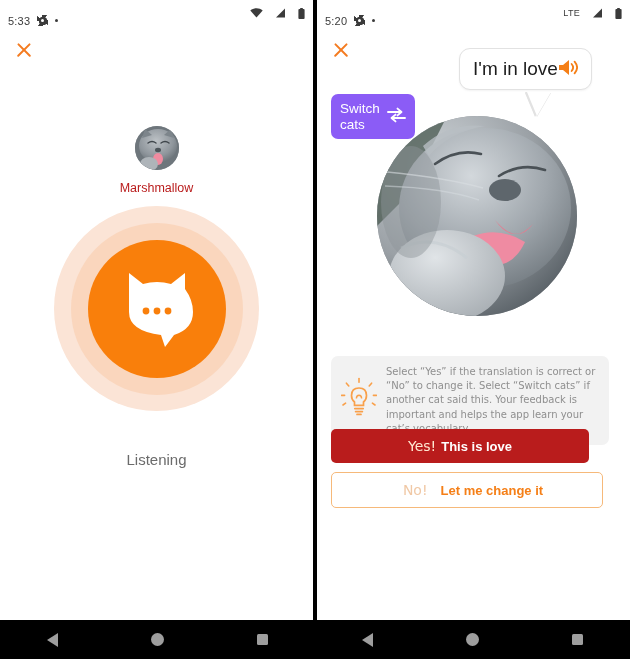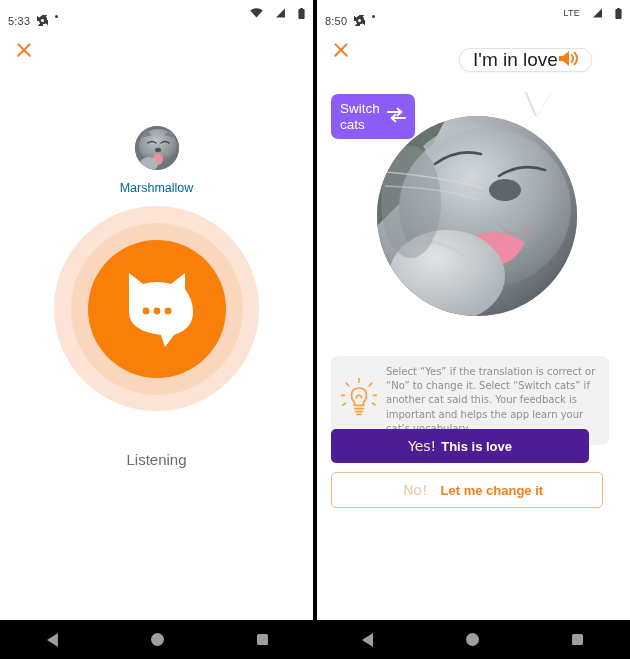--- a/index.html
+++ b/index.html
@@ -15,21 +15,21 @@
   .panel{position:absolute;top:0;width:313px;height:620px;background:#ffffff;overflow:hidden;}
   .panel-left{left:0;}
   .panel-right{left:317px;}
   .divider{position:absolute;left:313px;top:0;width:4px;height:620px;background:#000;}
 
   
   .statusbar{
     position:relative;height:26px;background:#ffffff;
     display:flex;align-items:center;padding:0 8px;
   }
-  .status-left{display:flex;align-items:flex-start;gap:7px;margin-top:15px;}
+  .status-left{display:flex;align-items:center;gap:7px;margin-top:15px;}
   .status-time{font-size:11px;color:#3b3b3b;letter-spacing:.2px;}
   .gear{width:11px;height:11px;position:relative;display:inline-block;}
   .gear::before{
     content:"";position:absolute;left:0;top:0;width:11px;height:11px;
     background:
       conic-gradient(from 0deg,#3b3b3b 0 12%,transparent 12% 25%,#3b3b3b 25% 37%,transparent 37% 50%,
                      #3b3b3b 50% 62%,transparent 62% 75%,#3b3b3b 75% 87%,transparent 87% 100%);
     border-radius:2px;
   }
   .gear::after{
@@ -58,21 +58,21 @@
   }
   .close-x::before{transform:rotate(45deg);}
   .close-x::after{transform:rotate(-45deg);}
 
   
   .avatar-wrap{position:absolute;left:0;right:0;top:100px;text-align:center;}
   .avatar{
     width:44px;height:44px;border-radius:50%;display:inline-block;
     overflow:hidden;position:relative;background:#8c9196;
   }
-  .cat-name{margin-top:7px;font-size:12.5px;color:#0369a1;}
+  .cat-name{margin-top:7px;font-size:12.5px;color:#b91c1c;}
 
   .listen-zone{position:absolute;left:0;right:0;top:180px;text-align:center;}
   .ring-outer{
     width:205px;height:205px;border-radius:50%;
     background:#fbe4d6;display:inline-flex;align-items:center;justify-content:center;
   }
   .ring-mid{
     width:172px;height:172px;border-radius:50%;
     background:#fad6bd;display:flex;align-items:center;justify-content:center;
   }
@@ -80,21 +80,21 @@
     width:138px;height:138px;border-radius:50%;
     background:#f97f0b;display:flex;align-items:center;justify-content:center;
     cursor:pointer;
   }
   .listening-text{margin-top:40px;font-size:15px;color:#6b6b6b;}
 
   
   .bubble{
     position:absolute;left:142px;top:22px;
     background:#ffffff;border:1.4px solid #e2e2e2;border-radius:11px;
-    padding:0 13px;display:flex;align-items:center;gap:0;
+    padding:9px 13px;display:flex;align-items:center;gap:0;
     box-shadow:0 1px 2px rgba(0,0,0,.05);
     justify-content:flex-end;
   }
   .bubble-text{font-size:19px;color:#1c1c1c;white-space:nowrap;}
   .bubble-tail{
     position:absolute;left:210px;top:66px;width:0;height:0;
     border-left:10px solid transparent;border-right:14px solid transparent;
     border-top:24px solid #fff;
     filter:drop-shadow(0 1.3px 0 #e2e2e2) drop-shadow(-1.4px 0 0 #e2e2e2);
   }
@@ -116,21 +116,21 @@
     background:#f2f2f2;border-radius:7px;
     padding:9px 10px;display:flex;gap:9px;align-items:center;
   }
   .tip-text{font-size:10px;line-height:1.42;color:#8f8f8f;font-family:"DejaVu Sans",sans-serif;}
 
   .btn{
     position:absolute;left:14px;width:258px;height:34px;
     border-radius:5px;display:flex;align-items:center;justify-content:center;
     cursor:pointer;font-size:13px;gap:5px;
   }
-  .btn-yes{top:403px;background:#4c1d95;}
+  .btn-yes{top:403px;background:#b91c1c;}
   .btn-no{top:446px;background:#ffffff;border:1.3px solid #f6b97a;padding-left:12px;}
   .word-script{font-family:"DejaVu Sans",sans-serif;font-weight:400;font-size:14px;}
   .yes-word{color:#ffe9d2;}
   .yes-rest{color:#ffffff;font-weight:bold;}
   .no-word{color:#f0c8a5;}
   .no-rest{color:#f57f17;font-weight:bold;margin-left:8px;}
 
   
   .navbar{
     position:absolute;left:0;bottom:0;width:630px;height:39px;background:#000;
@@ -226,21 +226,21 @@
 
     </div>
   </div>
 
   <div class="divider"></div>
 
   <div class="panel panel-right">
 
     <div class="statusbar">
       <div class="status-left">
-        <span class="status-time">8:50</span>
+        <span class="status-time">5:20</span>
         <span class="gear">
             <span class="gear-hole"></span>
           </span>
         <span class="dot-small"></span>
       </div>
       <div class="status-right">
         <span class="lte">LTE</span>
         <span class="sig">
           <svg width="11" height="10" viewBox="0 0 11 10">
               <path d="M10 0.5v9H1z" fill="#3b3b3b"></path>

